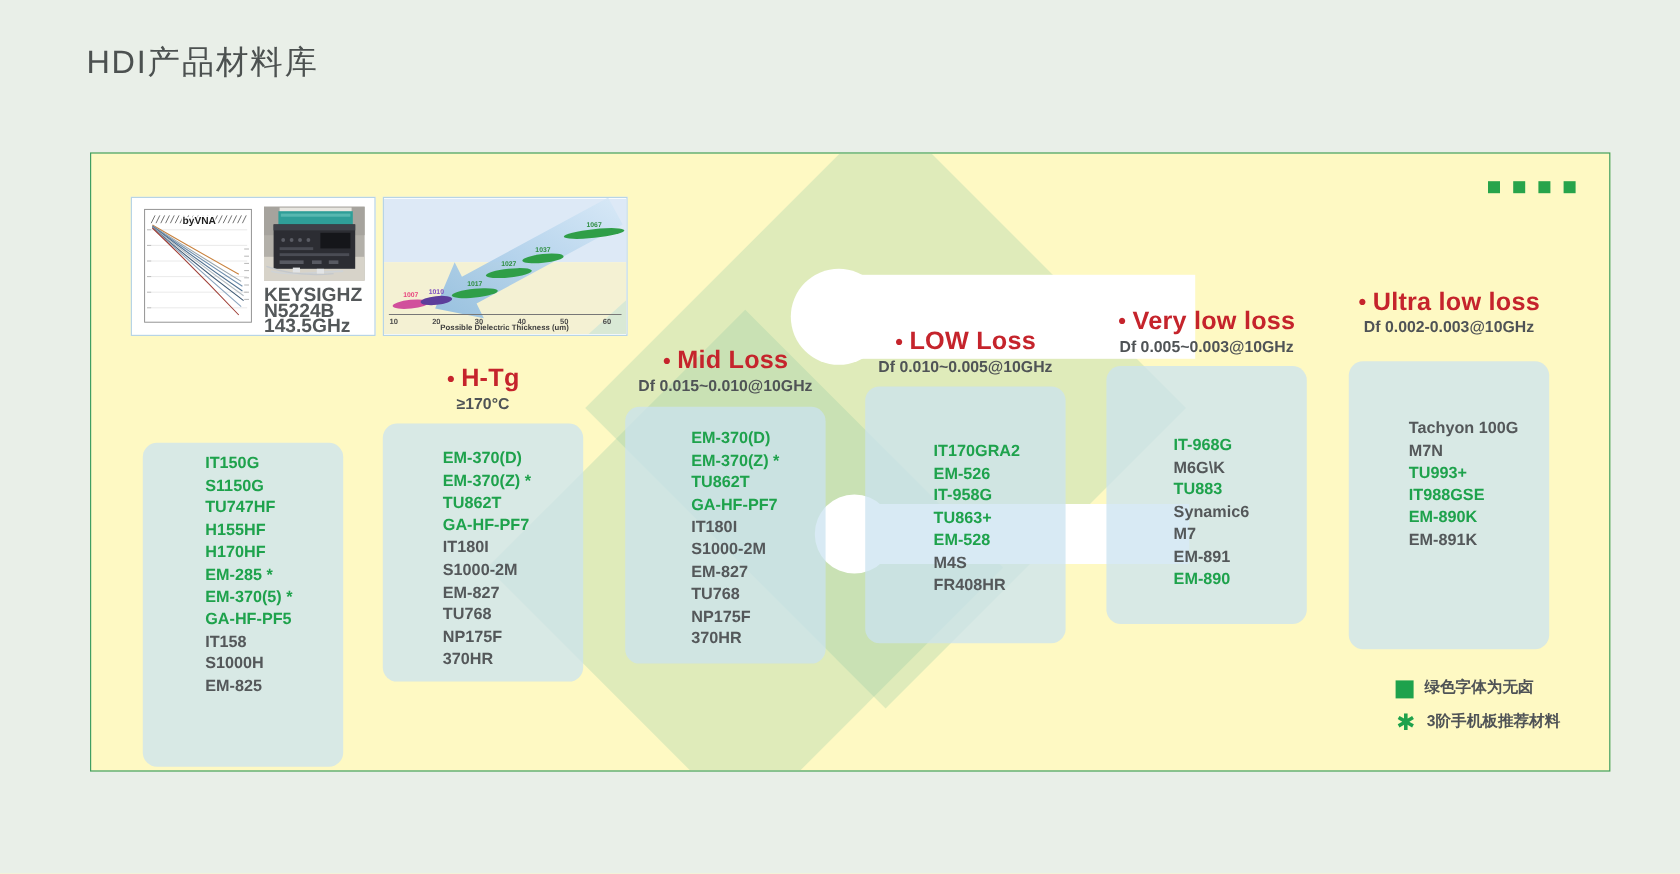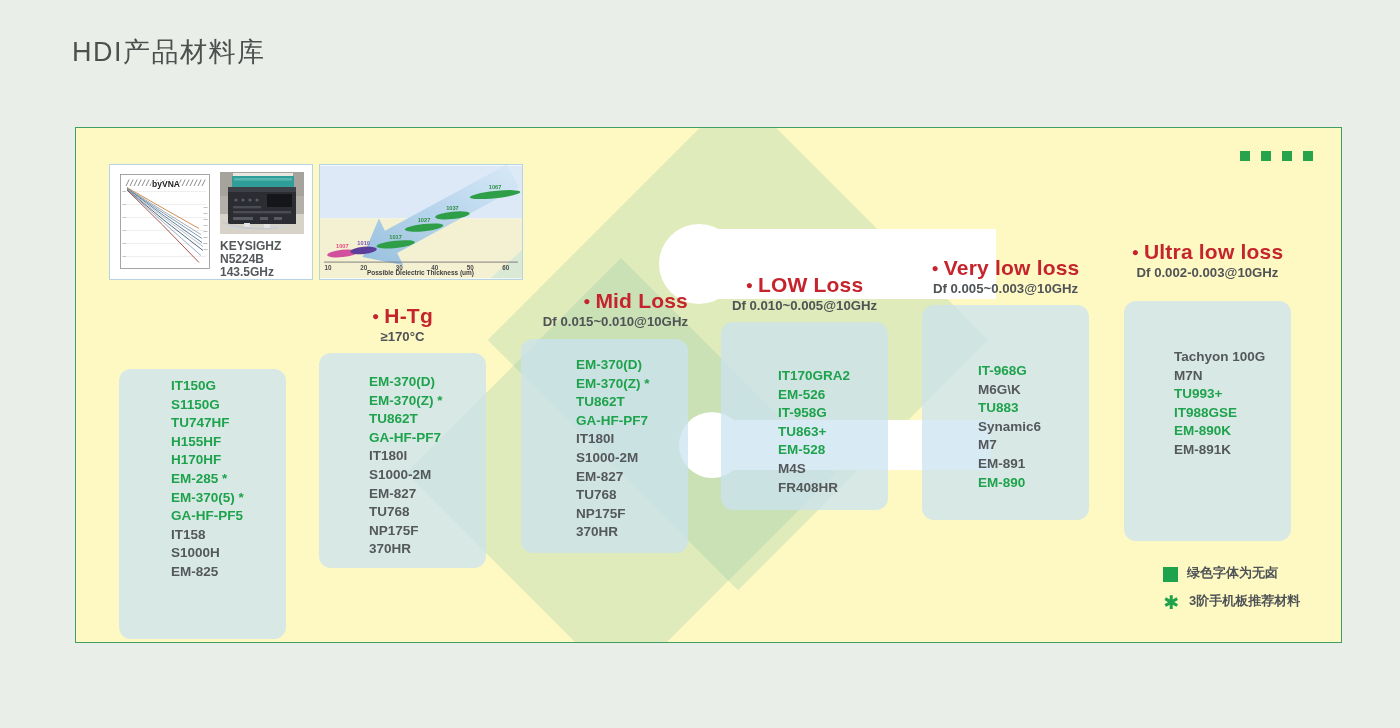--- a/index.html
+++ b/index.html
@@ -18,21 +18,21 @@
   .c1{left:583px;top:96px;width:80px;height:80px;border-radius:50%;}
   .b1{left:620px;top:101px;width:300px;height:70px;}
   .c2{left:603px;top:284px;width:66px;height:66px;border-radius:50%;}
   .b2{left:633px;top:292px;width:282px;height:50px;}
   
   .infobox{position:absolute;background:#fff;border:1.5px solid #b7d4e6;z-index:3;}
   .boxA{left:33px;top:36px;width:202px;height:114px;}
   .boxB{left:243px;top:36px;width:202px;height:114px;}
   .vna-chart{position:absolute;left:9px;top:6px;width:93px;height:101px;}
   .vna-photo{position:absolute;left:110px;top:7px;width:84px;height:62px;}
-  .vna-caption{position:absolute;left:110px;top:75px;font-size:12px;font-weight:bold;
+  .vna-caption{position:absolute;left:110px;top:75px;font-size:16px;font-weight:bold;
        color:#54585a;line-height:13px;text-align:left;}
   .thick-svg{position:absolute;inset:0;width:100%;height:100%;}
   
   .col{position:absolute;top:0;height:514px;width:167px;text-align:center;z-index:4;}
   .hdr{position:absolute;left:0;width:100%;}
   .hline{white-space:nowrap;}
   .bullet{font-size:12px;color:#c5242c;margin-right:5px;vertical-align:3px;}
   .hname{font-size:21px;font-weight:bold;color:#c5242c;letter-spacing:0.2px;}
   .hsub{font-size:13.2px;font-weight:bold;color:#4f5356;margin-top:1px;white-space:nowrap;}
   .card{position:absolute;left:0;width:167px;background:rgba(202,227,240,0.74);
@@ -227,21 +227,21 @@
               <li>IT180I</li>
               <li>S1000-2M</li>
               <li>EM-827</li>
               <li>TU768</li>
               <li>NP175F</li>
               <li>370HR</li>
             </ul>
           </div>
         </div>
         <div class="col" style="left: 445px;">
-          <div class="hdr" style="top: 161px; text-align: right;">
+          <div class="hdr" style="top: 161px;">
             <div class="hline"><span class="bullet">●</span><span class="hname">Mid Loss</span></div>
             <div class="hsub">Df 0.015~0.010@10GHz</div>
           </div>
           <div class="card" style="top: 211px; height: 214px;">
             <ul class="items" style="padding-top: 17px; padding-left: 55px;">
               <li class="green">EM-370(D)</li>
               <li class="green">EM-370(Z) *</li>
               <li class="green">TU862T</li>
               <li class="green">GA-HF-PF7</li>
               <li>IT180I</li>
@@ -251,21 +251,21 @@
               <li>NP175F</li>
               <li>370HR</li>
             </ul>
           </div>
         </div>
         <div class="col" style="left: 645px;">
           <div class="hdr" style="top: 145px;">
             <div class="hline"><span class="bullet">●</span><span class="hname">LOW Loss</span></div>
             <div class="hsub">Df 0.010~0.005@10GHz</div>
           </div>
-          <div class="card" style="top: 194px; height: 188px;">
+          <div class="card" style="top: 194px; height: 214px;">
             <ul class="items" style="padding-top: 45px; padding-left: 57px;">
               <li class="green">IT170GRA2</li>
               <li class="green">EM-526</li>
               <li class="green">IT-958G</li>
               <li class="green">TU863+</li>
               <li class="green">EM-528</li>
               <li>M4S</li>
               <li>FR408HR</li>
             </ul>
           </div>

